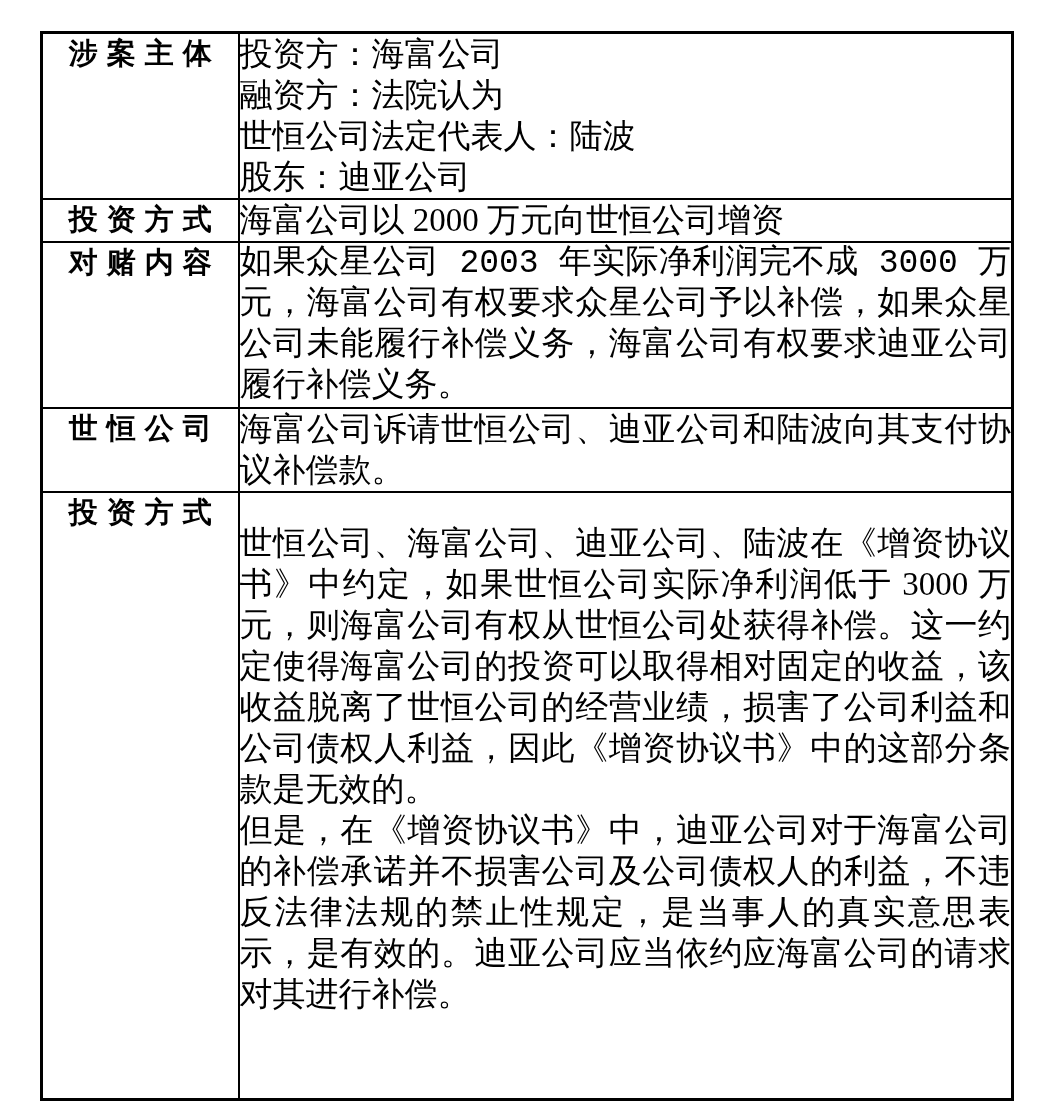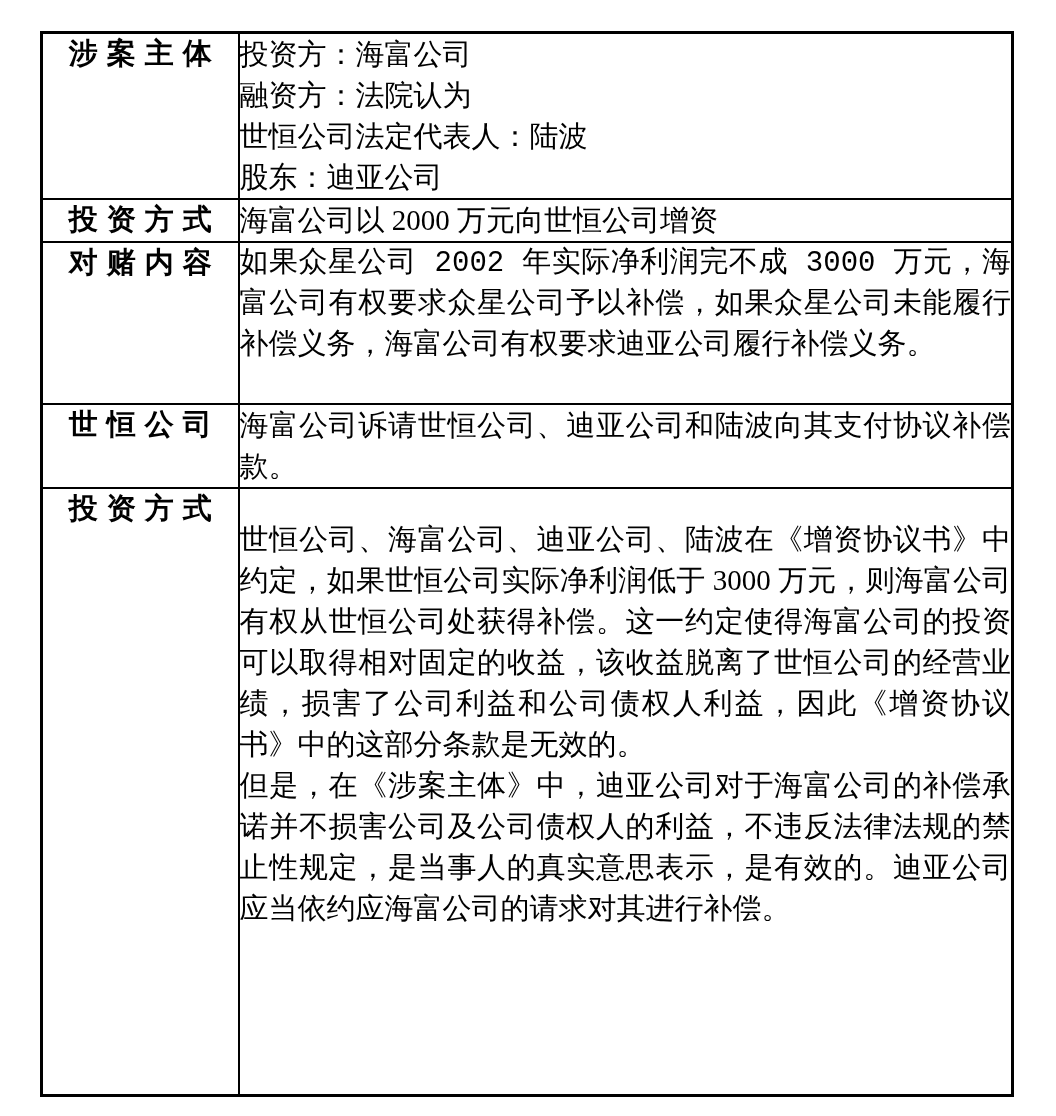--- a/index.html
+++ b/index.html
@@ -38,21 +38,21 @@
     font-weight: bold;
     font-size: 29px;
     padding: 2px 4px;
   }
   td.label-cell .label-text {
     letter-spacing: 9px;
     margin-right: -9px; 
     white-space: nowrap;
   }
   td.content-cell {
-    font-size: 29px;
+    font-size: 33px;
     line-height: 41px;
     padding: 2px 10px 2px 13px;
   }
   td.content-cell p {
     margin: 0;
     text-align: justify;
     text-justify: inter-ideograph;
   }
   
   tr.row-1 td { height: 160px; }
@@ -89,35 +89,35 @@
         </td>
         <td class="content-cell">
           <p>海富公司以 2000 万元向世恒公司增资</p>
         </td>
       </tr>
       <tr class="row-3">
         <td class="label-cell">
           <span class="label-text">对赌内容</span>
         </td>
         <td class="content-cell">
-          <p>如果众星公司 2002 年实际净利润完不成 3000 万元，海富公司有权要求众星公司予以补偿，如果众星公司未能履行补偿义务，海富公司有权要求迪亚公司履行补偿义务。</p>
+          <p>如果众星公司 2003 年实际净利润完不成 3000 万元，海富公司有权要求众星公司予以补偿，如果众星公司未能履行补偿义务，海富公司有权要求迪亚公司履行补偿义务。</p>
         </td>
       </tr>
       <tr class="row-4">
         <td class="label-cell">
           <span class="label-text">世恒公司</span>
         </td>
         <td class="content-cell">
           <p>海富公司诉请世恒公司、迪亚公司和陆波向其支付协议补偿款。</p>
         </td>
       </tr>
       <tr class="row-5">
         <td class="label-cell">
           <span class="label-text">投资方式</span>
         </td>
         <td class="content-cell">
           <p>世恒公司、海富公司、迪亚公司、陆波在《增资协议书》中约定，如果世恒公司实际净利润低于 3000 万元，则海富公司有权从世恒公司处获得补偿。这一约定使得海富公司的投资可以取得相对固定的收益，该收益脱离了世恒公司的经营业绩，损害了公司利益和公司债权人利益，因此《增资协议书》中的这部分条款是无效的。</p>
-          <p>但是，在《涉案主体》中，迪亚公司对于海富公司的补偿承诺并不损害公司及公司债权人的利益，不违反法律法规的禁止性规定，是当事人的真实意思表示，是有效的。迪亚公司应当依约应海富公司的请求对其进行补偿。</p>
+          <p>但是，在《增资协议书》中，迪亚公司对于海富公司的补偿承诺并不损害公司及公司债权人的利益，不违反法律法规的禁止性规定，是当事人的真实意思表示，是有效的。迪亚公司应当依约应海富公司的请求对其进行补偿。</p>
         </td>
       </tr>
     </tbody>
   </table>
 </div>
 
 </body></html>

